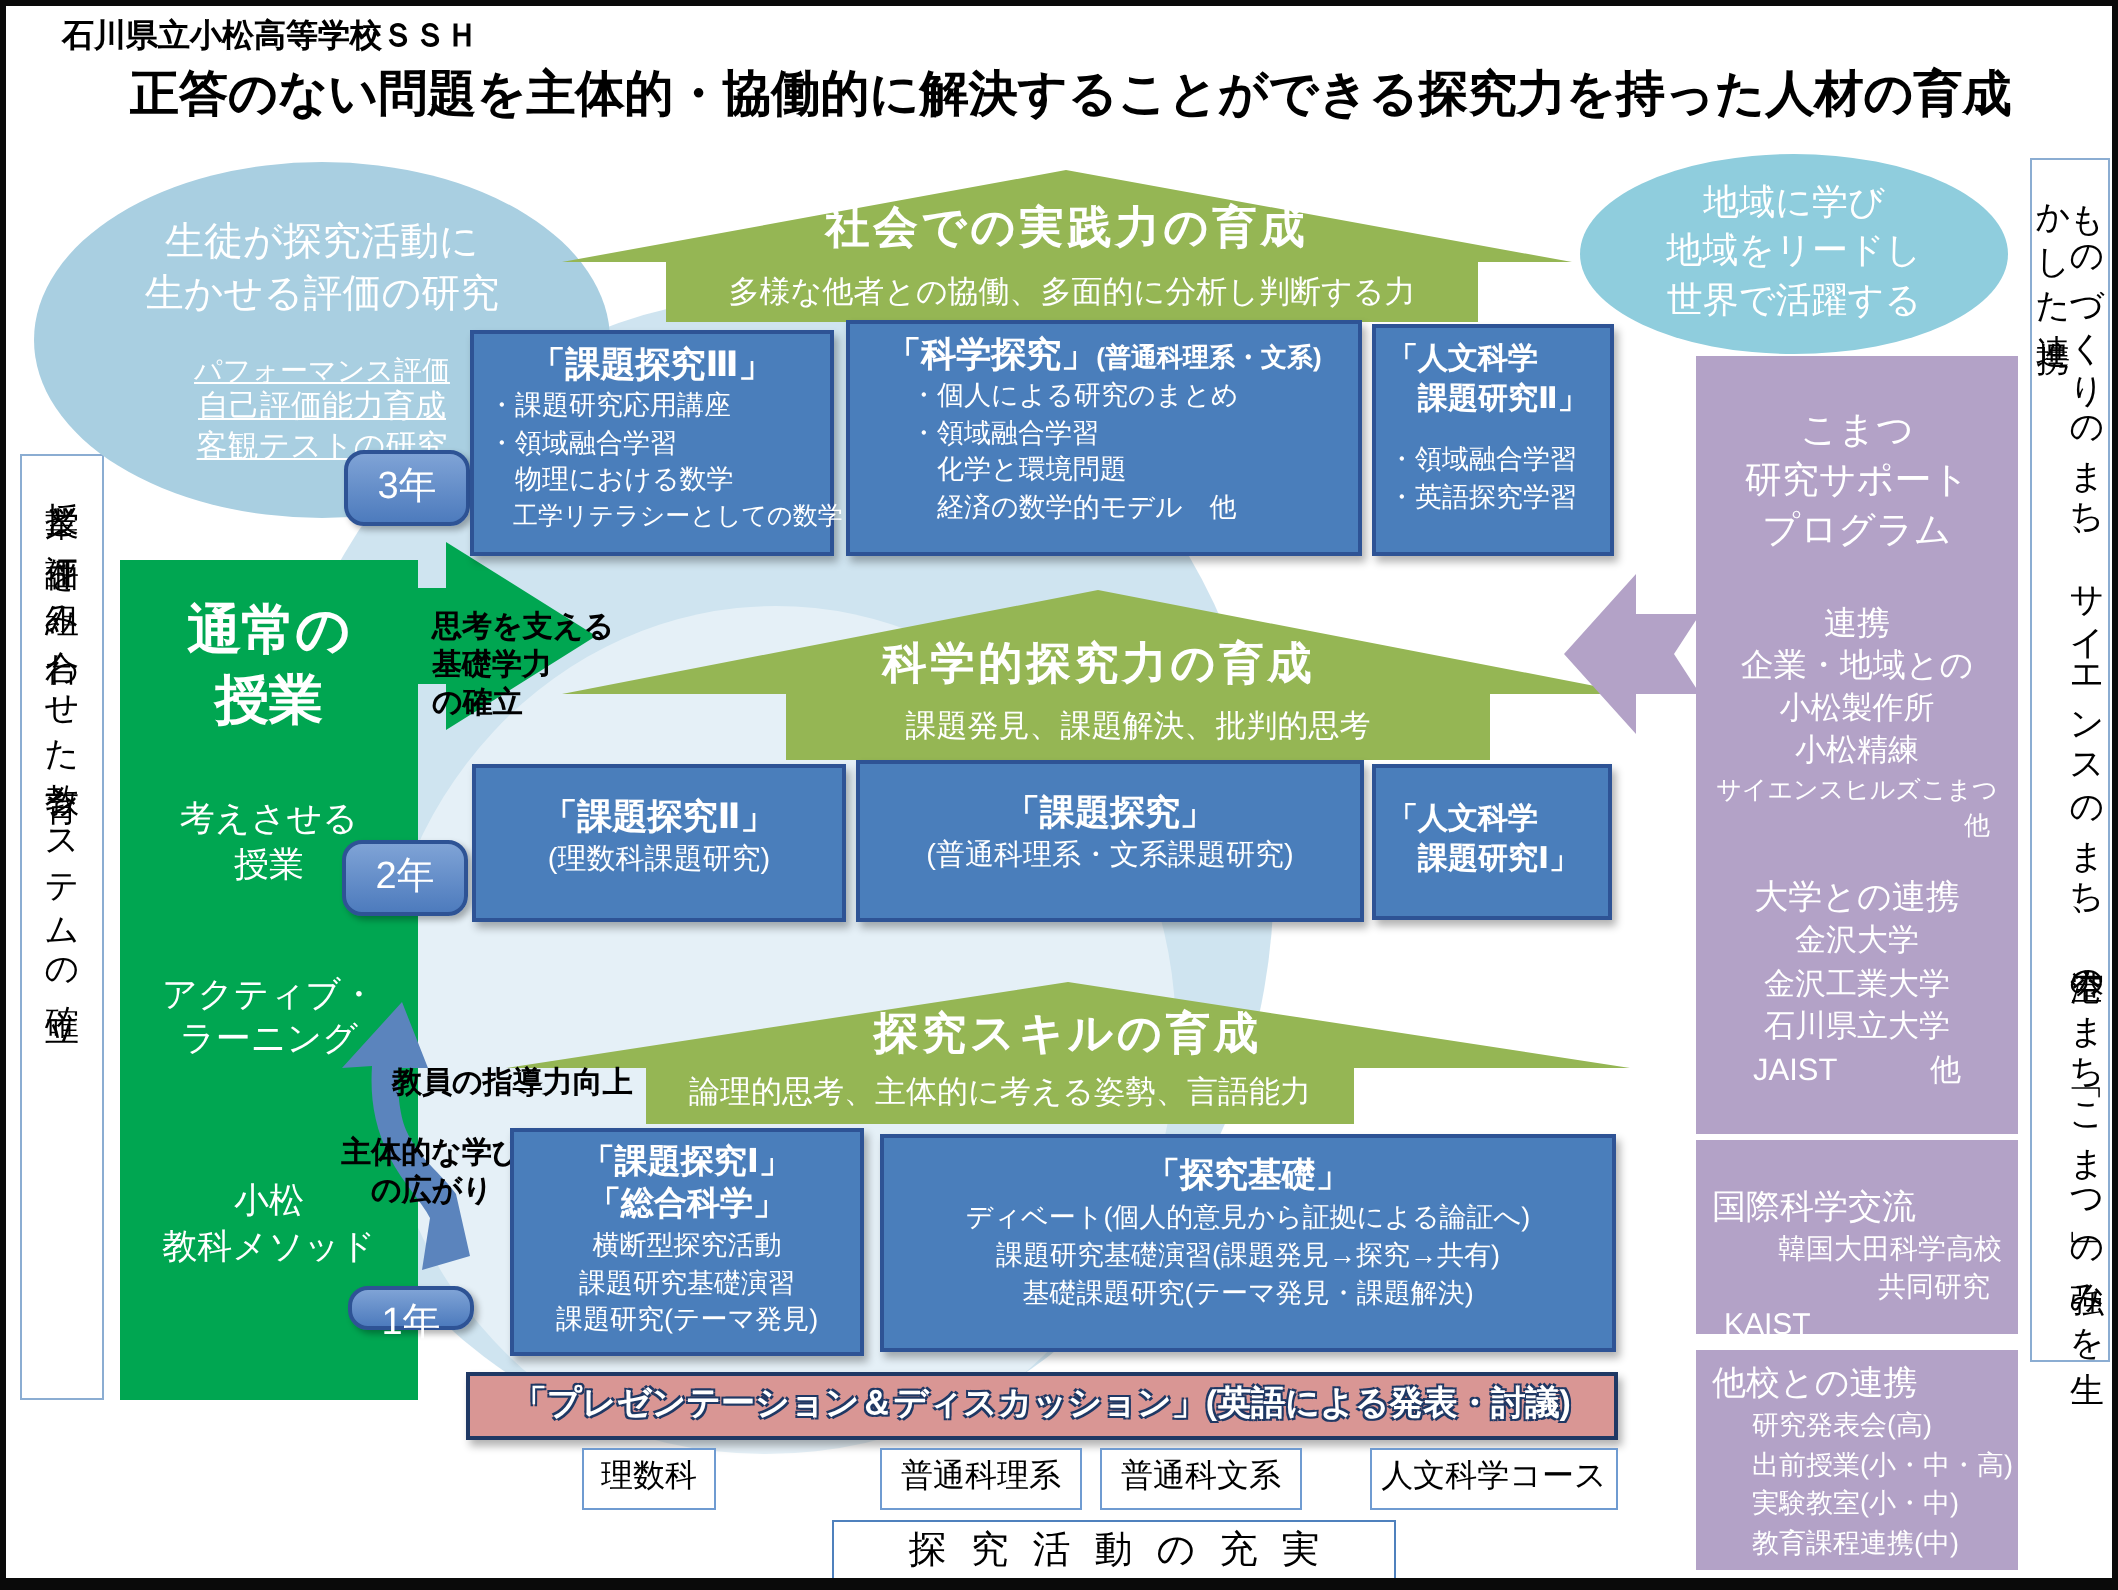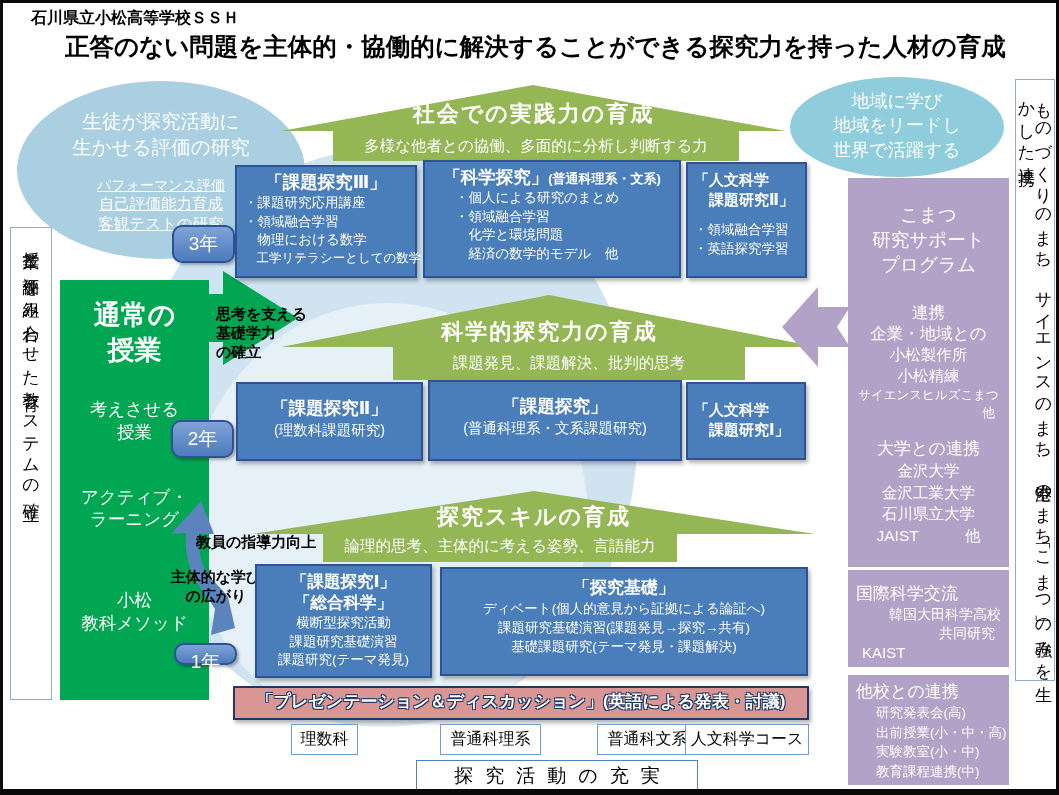--- a/index.html
+++ b/index.html
@@ -223,21 +223,21 @@
       <div class="bb-line">ディベート(個人的意見から証拠による論証へ)</div>
       <div class="bb-line">課題研究基礎演習(課題発見→探究→共有)</div>
       <div class="bb-line">基礎課題研究(テーマ発見・課題解決)</div>
     </div>
   </div>
 
   <div class="abs pinkbar" style="left:230px;top:683px;width:576px;height:34px;">「プレゼンテーション＆ディスカッション」(英語による発表・討議)</div>
 
   <div class="abs whitebox" style="left:288px;top:721px;width:67px;height:31px;line-height:28px;">理数科</div>
   <div class="abs whitebox" style="left:437px;top:721px;width:101px;height:31px;line-height:28px;">普通科理系</div>
-  <div class="abs whitebox" style="left:547px;top:721px;width:101px;height:31px;line-height:28px;margin-left:47px;">普通科文系</div>
+  <div class="abs whitebox" style="left:547px;top:721px;width:101px;height:31px;line-height:28px;">普通科文系</div>
   <div class="abs whitebox" style="left:682px;top:721px;width:124px;height:31px;line-height:28px;">人文科学コース</div>
 
   <div class="abs bottomlabel" style="left:373px;top:757px;width:282px;height:32px;padding-left:12px;">探究活動の充実</div>
 
   <div class="abs purplebox" style="left:845px;top:175px;width:161px;height:389px;">
     <div class="pb-c" style="margin-top:25px;font-size:18.5px;line-height:1.35;">
       <div>こまつ</div>
       <div>研究サポート</div>
       <div>プログラム</div>
     </div>
@@ -254,21 +254,21 @@
     <div class="pb-c" style="margin-top:16px;font-size:17px;">大学との連携</div>
     <div class="pb-c" style="font-size:15.5px;line-height:1.4;">
       <div>金沢大学</div>
       <div>金沢工業大学</div>
       <div>石川県立大学</div>
       <div>JAIST　　　他</div>
     </div>
   </div>
 
   <div class="abs purplebox" style="left:845px;top:567px;width:161px;height:97px;">
-    <div class="pb-l" style="padding-left:8px;margin-top:12px;font-size:17px;">国際科学交流</div>
+    <div class="pb-l" style="padding-left:8px;margin-top:22px;font-size:17px;">国際科学交流</div>
     <div class="pb-r" style="padding-right:8px;font-size:14px;line-height:1.35;">韓国大田科学高校</div>
     <div class="pb-r" style="padding-right:14px;font-size:14px;line-height:1.35;">共同研究</div>
     <div class="pb-l" style="padding-left:14px;font-size:15px;line-height:1.35;">KAIST</div>
   </div>
 
   <div class="abs purplebox" style="left:845px;top:672px;width:161px;height:110px;">
     <div class="pb-l" style="padding-left:8px;margin-top:5px;font-size:17px;">他校との連携</div>
     <div style="padding-left:28px;font-size:13.5px;line-height:1.45;">
       <div class="pb-l">研究発表会(高)</div>
       <div class="pb-l">出前授業(小・中・高)</div>

